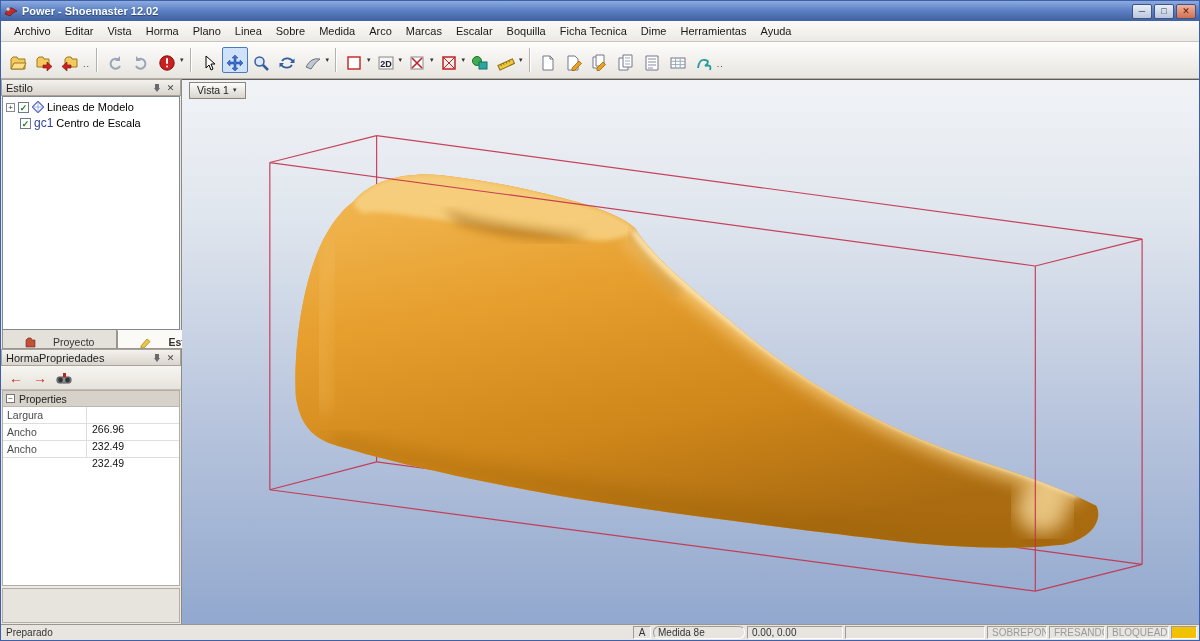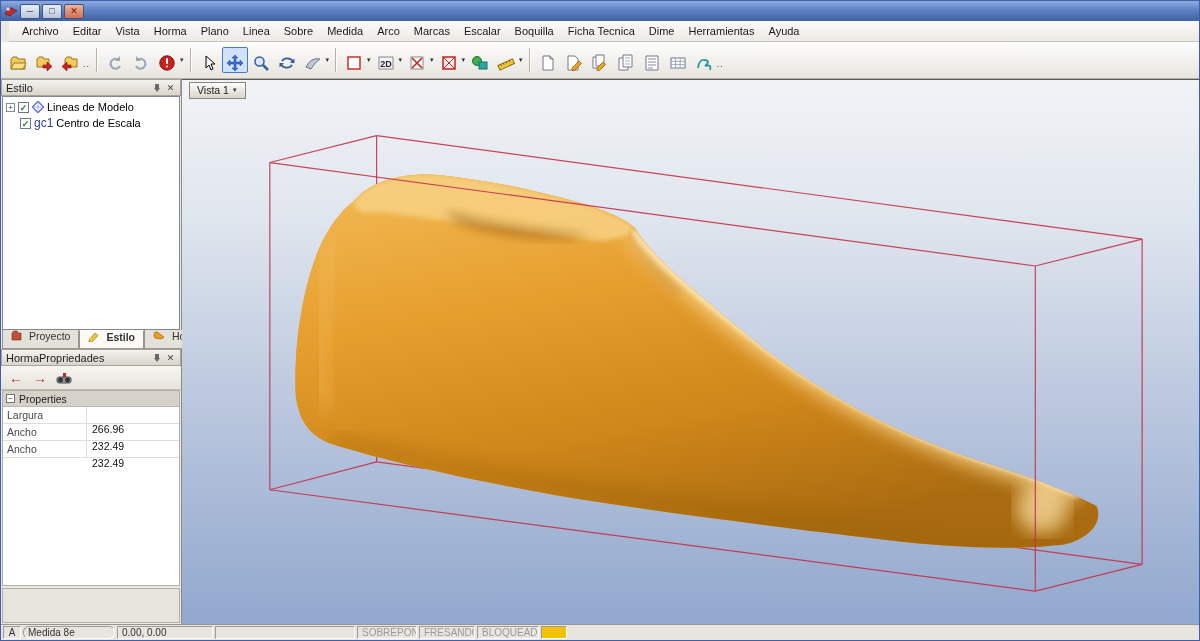--- a/index.html
+++ b/index.html
@@ -19,21 +19,21 @@
   .winbtn{
     width:20px; height:15px; margin-left:2px; display:flex; align-items:center; justify-content:center;
     background:linear-gradient(#e9eef6,#b9c6dd); border:1px solid #3c5583; border-radius:2px;
     color:#1d2c48; font-size:9px; line-height:1; cursor:default;
   }
   .winbtn.close{ background:linear-gradient(#f2b39e,#cf6f52); color:#5a1505;}
   
   .menubar{
     position:absolute; top:20px; left:0; right:0; height:21px;
     background:linear-gradient(#fbfaf8,#eceae5); border-bottom:1px solid #c9c5bd;
-    display:flex; align-items:center; padding:0 6px;margin-left:8px;
+    display:flex; align-items:center; padding:0 6px;
   }
   .menuitem{ padding:3px 7px; color:#1a1a1a; }
   
   .toolbar{
     position:absolute; top:41px; left:0; right:0; height:37px;
     background:linear-gradient(#fdfdfc,#e8e5df); border-bottom:1px solid #b4b0a8;
     display:flex; align-items:center; padding:0 4px;
   }
   .tb{
     width:26px; height:26px; display:flex; align-items:flex-end; justify-content:center;
@@ -56,21 +56,21 @@
   .phicon{ width:11px; height:11px; display:flex; align-items:center; justify-content:center; color:#444; font-size:9px;}
   .treebox{
     flex:0 0 234px; background:#fff; border:1px solid #82888f; margin:0 1px; overflow:hidden; padding:2px 1px;
   }
   .trow{ display:flex; align-items:center; height:16px; gap:3px; padding-left:2px; white-space:nowrap;}
   .trow.indent{ padding-left:16px; }
   .expbox{ width:9px; height:9px; border:1px solid #848b94; background:#fff; font-size:8px; line-height:7px; text-align:center; color:#333;}
   .cbx{ width:11px; height:11px; border:1px solid #6b7a8c; background:#fff; font-size:9px; line-height:10px; text-align:center; color:#1a7a1a; font-weight:bold;}
   .gc1{ font-size:12px; color:#31409a; }
   .ptabs{ display:flex; height:19px; margin:0 1px; }
-  .ptab{ display:flex; align-items:flex-start; gap:7px; padding:0 8px; border:1px solid #9a968e; border-top:none; background:#e4e1da; font-size:10.5px; color:#333;}
+  .ptab{ display:flex; align-items:flex-end; gap:17px; padding:0 22px; border:1px solid #9a968e; border-top:none; background:#e4e1da; font-size:10.5px; color:#333;}
   .ptab.active{ background:#fbfaf7; font-weight:bold; border-top:1px solid #fbfaf7;}
   .hbar{
     height:24px; display:flex; align-items:center; gap:2px; padding:0 4px;
     background:linear-gradient(#f7f5f1,#e6e3dc); border-bottom:1px solid #c2beb5;
   }
   .hbtn{ width:22px; height:20px; display:flex; align-items:center; justify-content:center; border:1px solid transparent; border-radius:2px; font-size:14px; font-weight:bold; color:#cc1f1f;}
   .gridbox{ flex:1; background:#fff; border:1px solid #b2aea6; margin:0 1px; display:flex; flex-direction:column; }
   .ghead{ height:16px; background:#d6d2ca; display:flex; align-items:center; gap:4px; padding:0 3px; font-size:10.5px; color:#222; border-bottom:1px solid #bcb8b0;}
   .gcollapse{ width:9px; height:9px; border:1px solid #777; background:#fff; font-size:8px; line-height:7px; text-align:center; color:#333;}
   .prow{ display:flex; height:17px; border-bottom:1px solid #e0ded8; font-size:10.5px; align-items:stretch;}
@@ -106,20 +106,21 @@
 </head>
 <body>
 
 <div class="app">
 
   <div class="titlebar">
     <svg width="14" height="14" viewBox="0 0 14 14">
       <path d="M1 10 Q4 3 8 4 L13 7 Q9 8 6 12 Z" fill="#c22b2b" stroke="#6e1414" stroke-width="0.7"></path>
       <circle cx="4" cy="5" r="2" fill="#d8dce4" stroke="#667" stroke-width="0.6"></circle>
     </svg>
+    <span class="ttl">Power - Shoemaster 12.02</span>
     <span class="winbtn">─</span>
     <span class="winbtn">□</span>
     <span class="winbtn close">✕</span>
   </div>
 
   <div class="menubar">
     <span class="menuitem">Archivo</span>
     <span class="menuitem">Editar</span>
     <span class="menuitem">Vista</span>
     <span class="menuitem">Horma</span>
@@ -457,20 +458,21 @@
         <path d="M88 83 L88 412"></path>
         <path d="M855 187 L855 514"></path>
         <path d="M962 160 L962 487"></path>
         <path d="M88 412 L855 514"></path>
         <path d="M855 514 L962 487"></path>
       </g>
     </svg>
   </div>
 
   <div class="statusbar">
+    <span class="sready">Preparado</span>
     <span class="scell" style="width:18px; justify-content:center;">A</span>
     <span class="scell" style="width:92px;border-radius:6px;">Medida 8e</span>
     <span class="scell" style="width:96px;">0.00, 0.00</span>
     <span class="scell" style="width:140px;"></span>
     <span class="scell dis" style="width:60px;">SOBREPONE</span>
     <span class="scell dis" style="width:56px;">FRESANDO</span>
     <span class="scell dis" style="width:62px;">BLOQUEADO</span>
     <span class="sind" style="background-color: rgb(242, 194, 0);"></span>
   </div>
 

